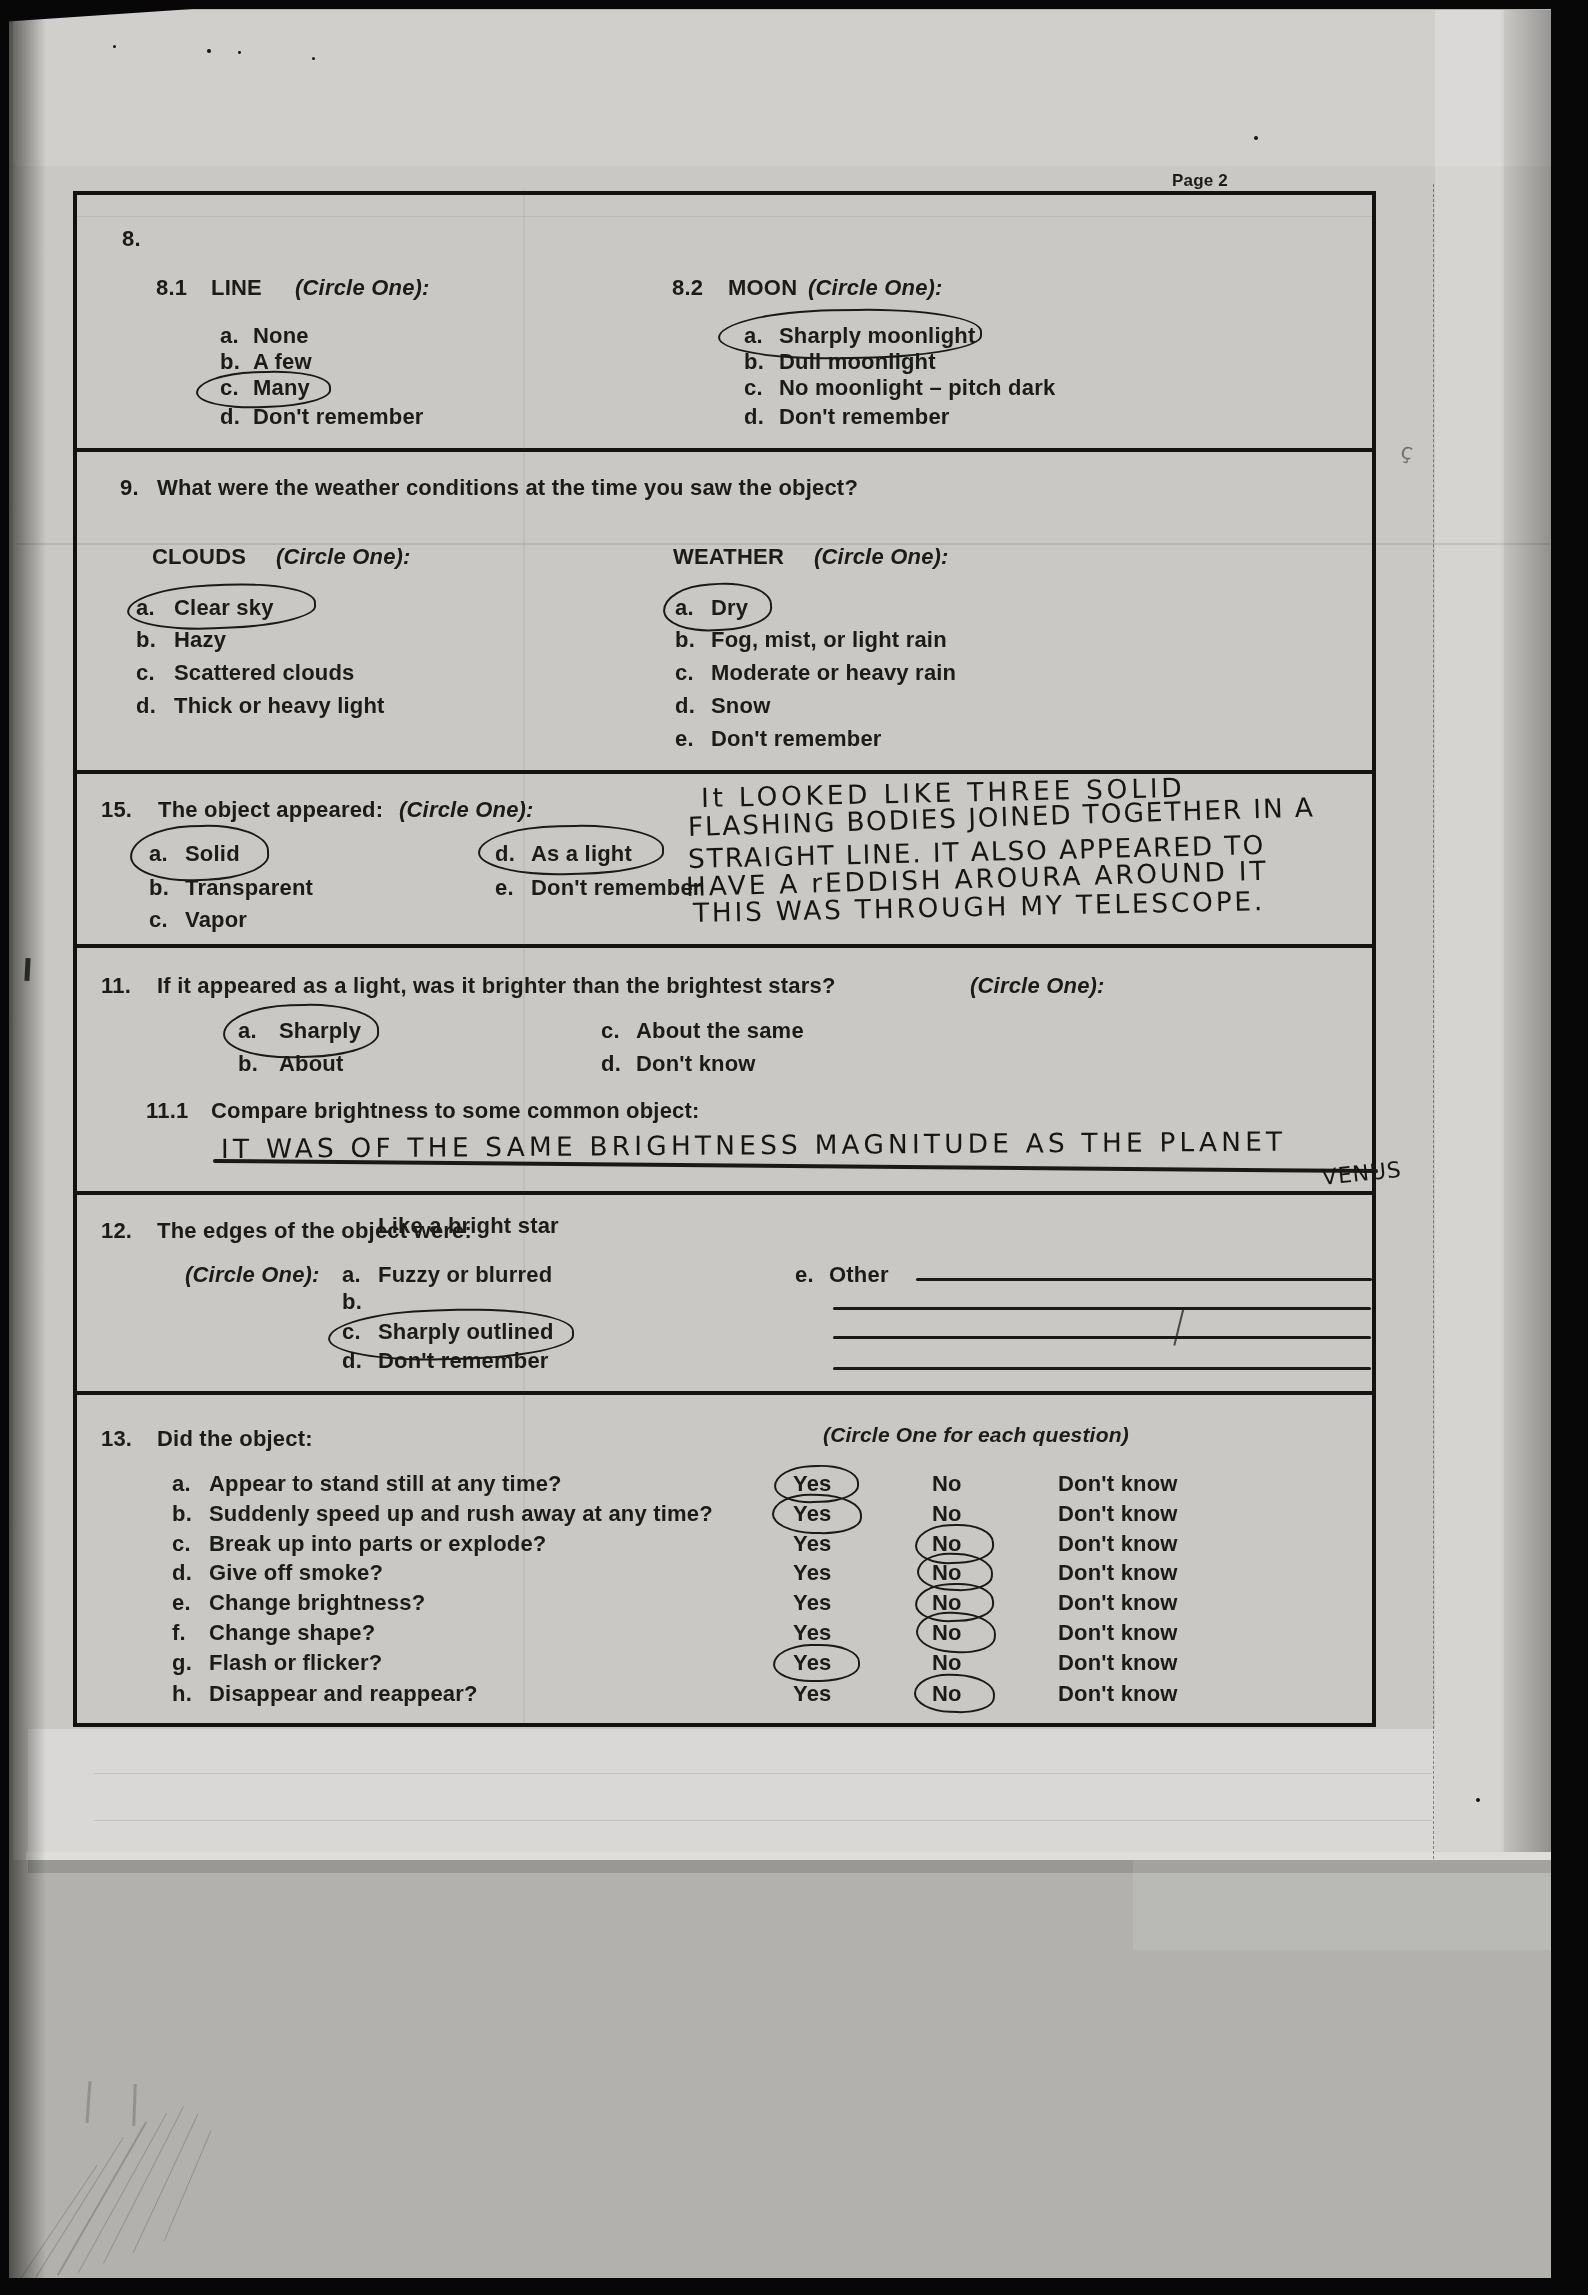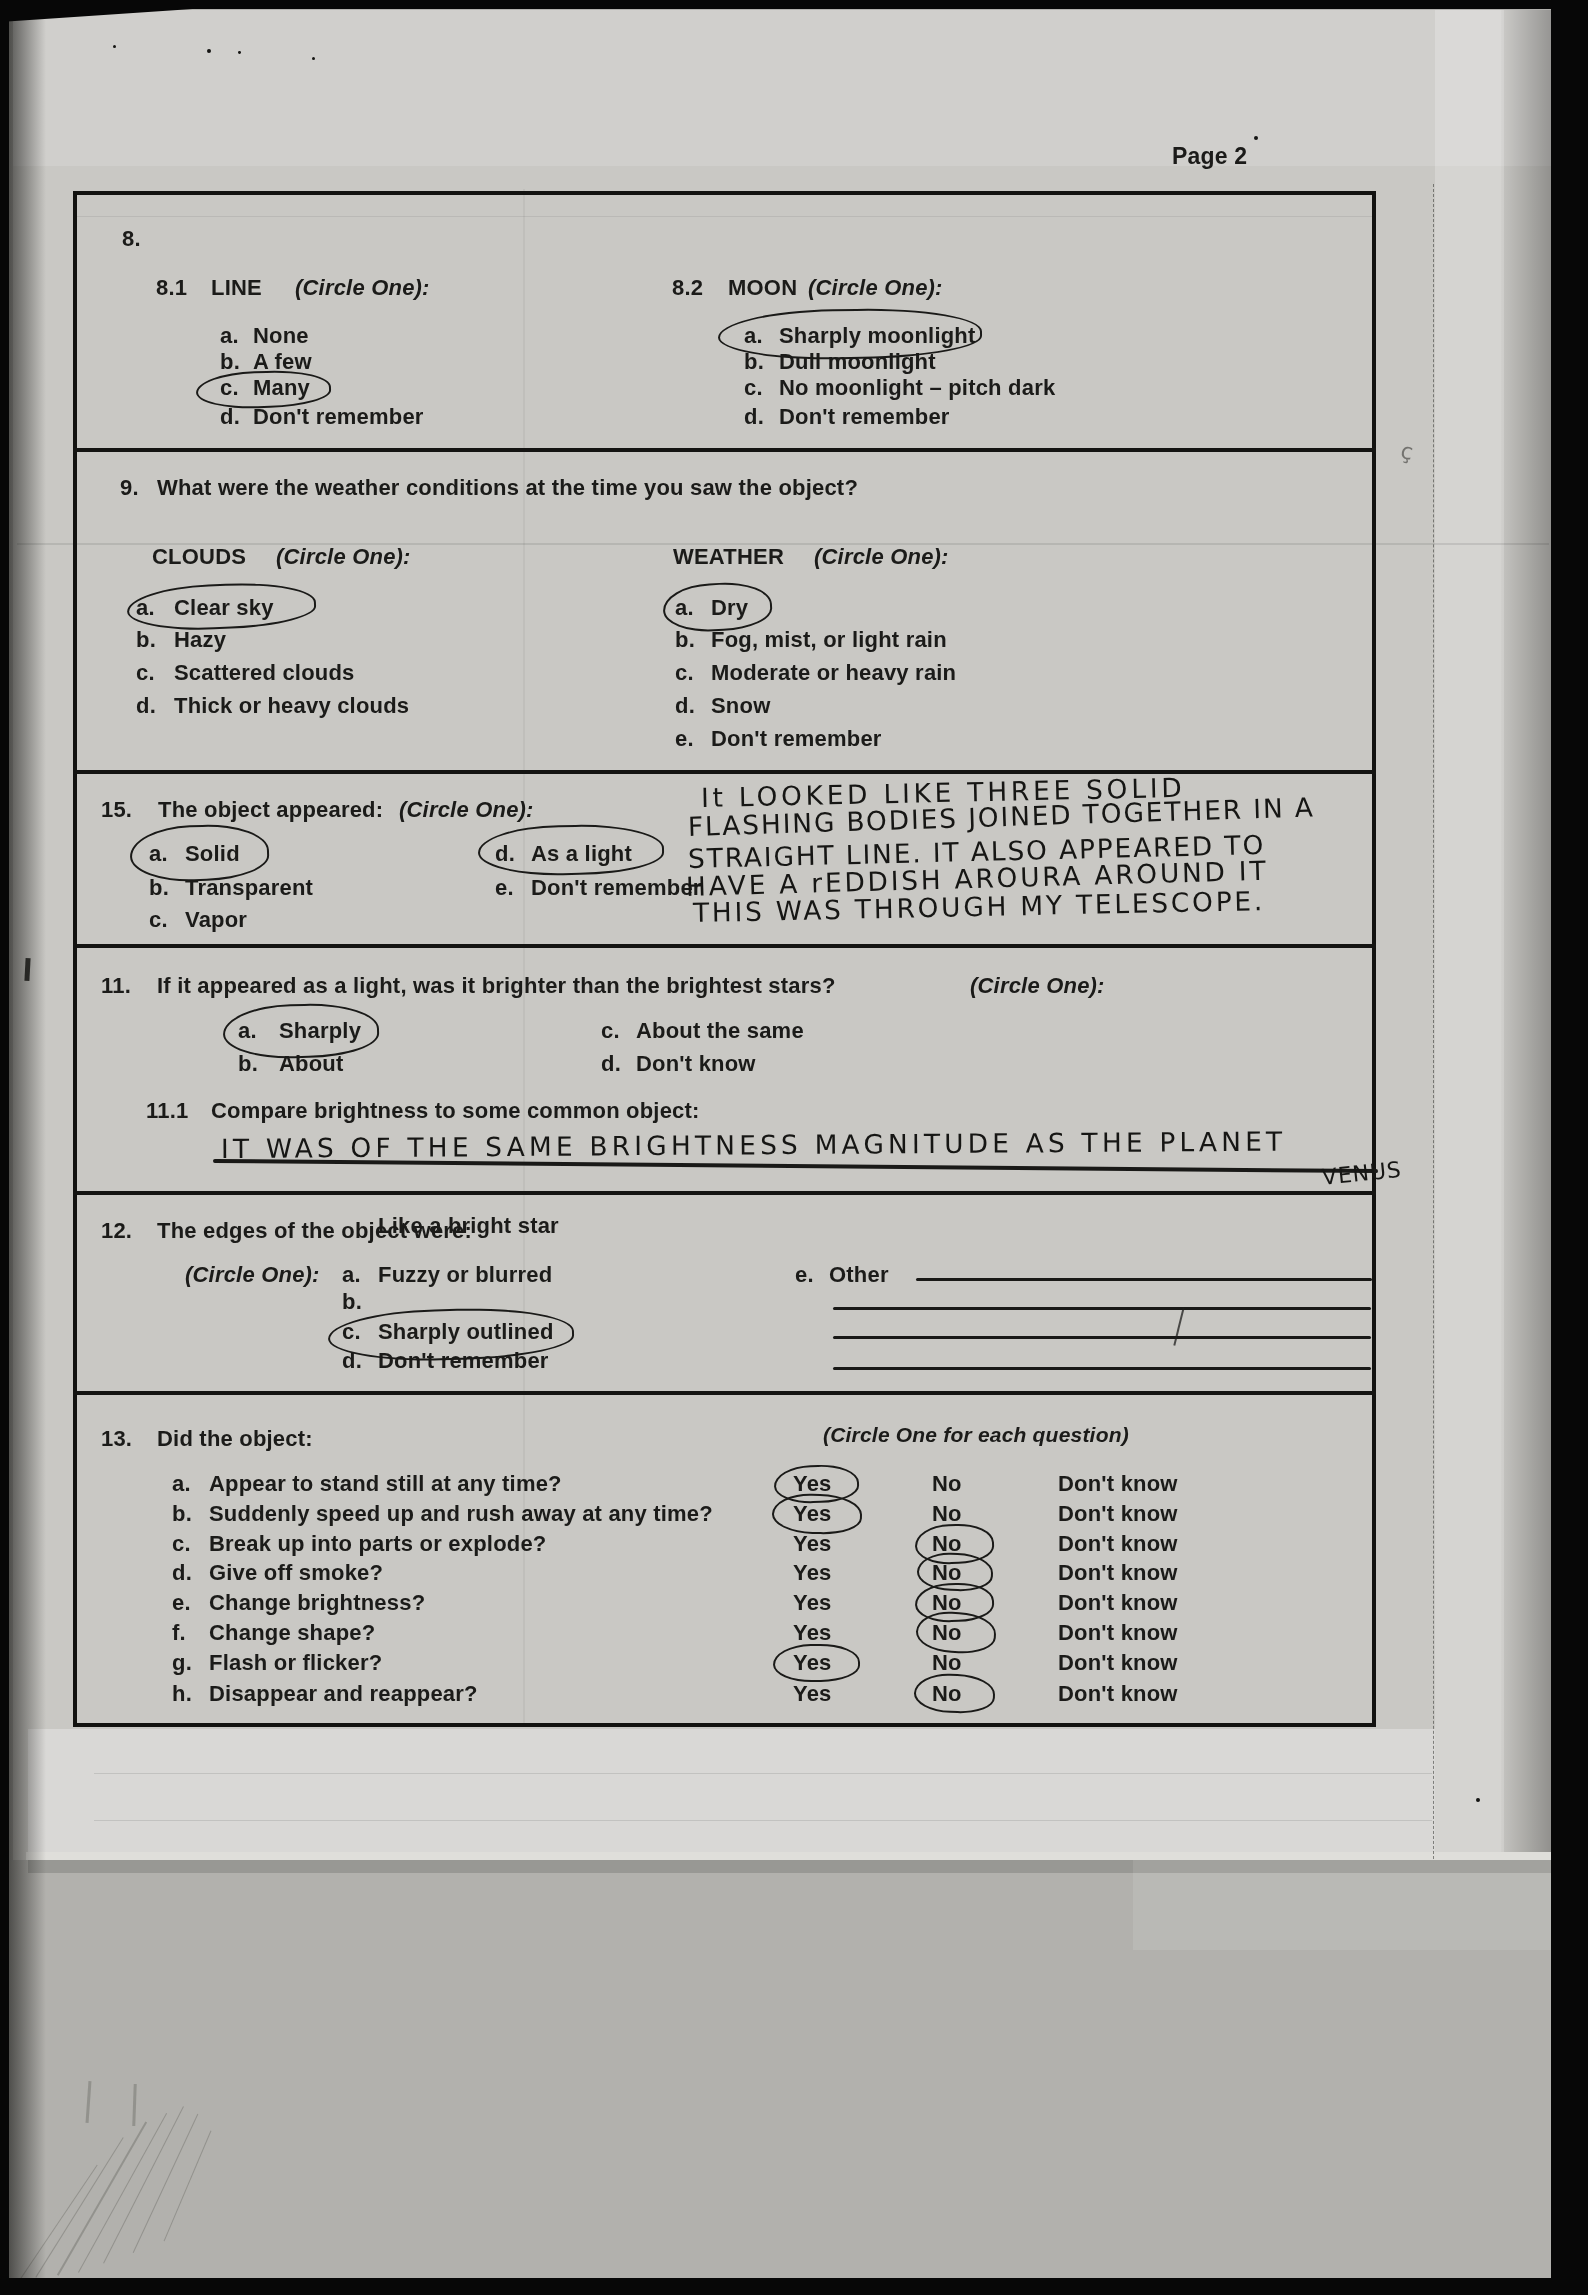--- a/index.html
+++ b/index.html
@@ -9,21 +9,21 @@
     background: #b2b1ad; overflow: hidden;
     font-family: "Liberation Sans", sans-serif;
   }
   #paper { position: absolute; left: 13.2px; top: 10.4px; width: 1538px; height: 1850px; background: #c9c8c4; z-index: 1; }
   .ov { position: absolute; z-index: 2; }
   .t {
     position: absolute; z-index: 5; font-weight: 700; font-size: 22px;
     color: #1b1b19; white-space: nowrap; line-height: 1.1; letter-spacing: 0.2px;
   }
   .it { font-style: italic; }
-  .sm { font-size: 23px; }
+  .sm { font-size: 17px; margin-top: 28px; }
   .hw {
     position: absolute; z-index: 6; font-family: "DejaVu Sans", sans-serif;
     font-weight: 400; font-size: 26.4px; color: #161614; white-space: nowrap;
     transform-origin: left center; letter-spacing: 1.9px;
   }
   .hl { position: absolute; z-index: 4; background: #141412; height: 3.8px; }
   .inkline { position: absolute; z-index: 5; background: #191917; height: 3.3px; border-radius: 1.9px; }
   .circ {
     position: absolute; z-index: 6; border: 2.8px solid #1a1a18;
     border-radius: 48% 52% 50% 50% / 58% 54% 46% 52%;
@@ -112,21 +112,21 @@
   <span class="t" style="left:673px;top:545px">WEATHER</span>
   <span class="t it" style="left:814px;top:545px">(Circle One):</span>
 
   <span class="t" style="left:136px;top:596px">a.</span>
   <span class="t" style="left:174px;top:596px">Clear sky</span>
   <span class="t" style="left:136px;top:628px">b.</span>
   <span class="t" style="left:174px;top:628px">Hazy</span>
   <span class="t" style="left:136px;top:661px">c.</span>
   <span class="t" style="left:174px;top:661px">Scattered clouds</span>
   <span class="t" style="left:136px;top:694px">d.</span>
-  <span class="t" style="left:174px;top:694px">Thick or heavy clouds</span>
+  <span class="t" style="left:174px;top:694px">Thick or heavy light</span>
   <div class="circ" style="left:127px;top:584px;width:189px;height:45px;transform:rotate(-2.5deg)"></div>
 
   <span class="t" style="left:675px;top:596px">a.</span>
   <span class="t" style="left:711px;top:596px">Dry</span>
   <span class="t" style="left:675px;top:628px">b.</span>
   <span class="t" style="left:711px;top:628px">Fog, mist, or light rain</span>
   <span class="t" style="left:675px;top:661px">c.</span>
   <span class="t" style="left:711px;top:661px">Moderate or heavy rain</span>
   <span class="t" style="left:675px;top:694px">d.</span>
   <span class="t" style="left:711px;top:694px">Snow</span>

